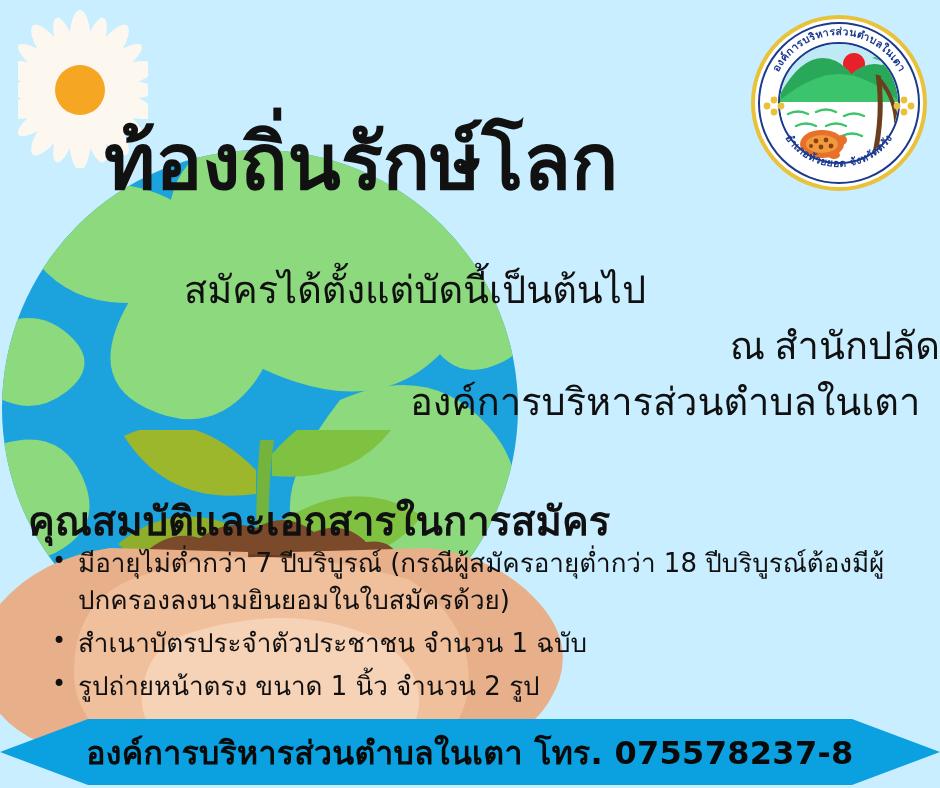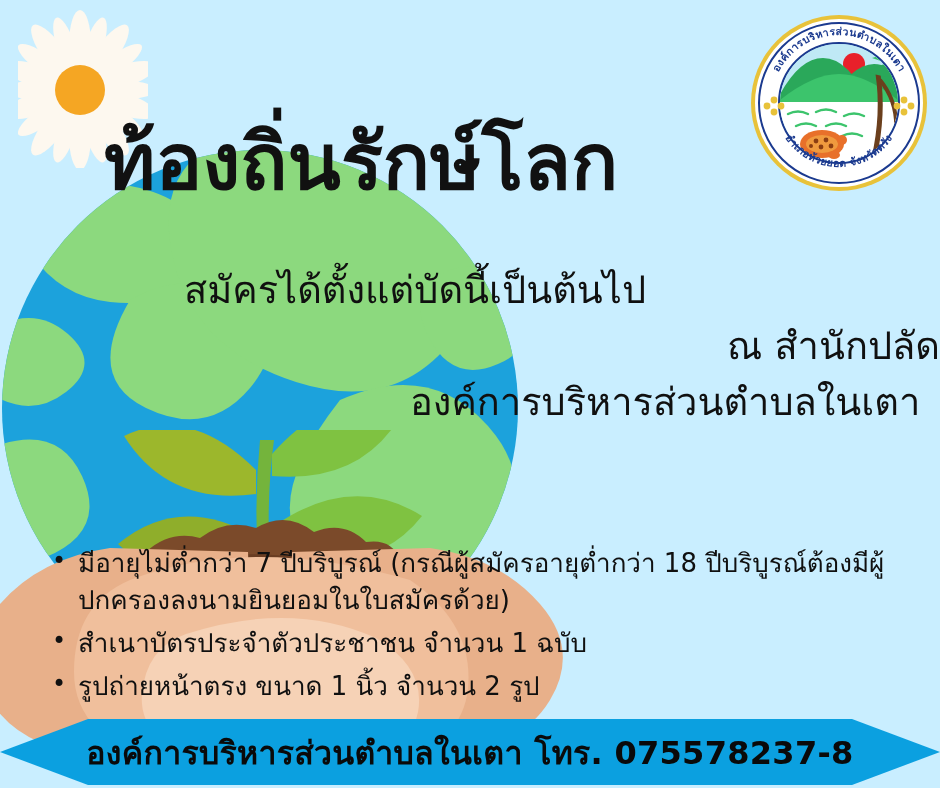--- a/index.html
+++ b/index.html
@@ -71,20 +71,21 @@
     left: 40px;
     top: 262px;
     width: 900px;
   }
   .mid-line {
     color: #101010;
     font-size: 38px;
     line-height: 1.48;
     font-weight: 500;
     white-space: nowrap;
+    font-family: Liberation Serif, serif;
   }
   .mid-line.l1 { text-align: left;  padding-left: 144px; }
   .mid-line.l2 { text-align: right;  padding-left: 510px; }
   .mid-line.l3 { text-align: left;  padding-left: 370px; }
 
   .qual-heading {
     position: absolute;
     left: 28px;
     top: 489px;
     font-size: 40px;
@@ -284,20 +285,21 @@
   </svg>
 
   <div class="title-line">ท้องถิ่นรักษ์โลก</div>
 
   <div class="mid-block">
     <div class="mid-line l1">สมัครได้ตั้งแต่บัดนี้เป็นต้นไป</div>
     <div class="mid-line l2">ณ สำนักปลัด</div>
     <div class="mid-line l3">องค์การบริหารส่วนตำบลในเตา</div>
   </div>
 
+  <div class="qual-heading">คุณสมบัติและเอกสารในการสมัคร</div>
   <ul class="qual-list">
     <li>มีอายุไม่ต่ำกว่า 7 ปีบริบูรณ์ (กรณีผู้สมัครอายุต่ำกว่า 18 ปีบริบูรณ์ต้องมีผู้ปกครองลงนามยินยอมในใบสมัครด้วย)</li>
     <li>สำเนาบัตรประจำตัวประชาชน จำนวน 1 ฉบับ</li>
     <li>รูปถ่ายหน้าตรง ขนาด 1 นิ้ว จำนวน 2 รูป</li>
   </ul>
 
   <div class="footer-banner">
     <span class="footer-text">องค์การบริหารส่วนตำบลในเตา โทร. 075578237-8</span>
   </div>
 

